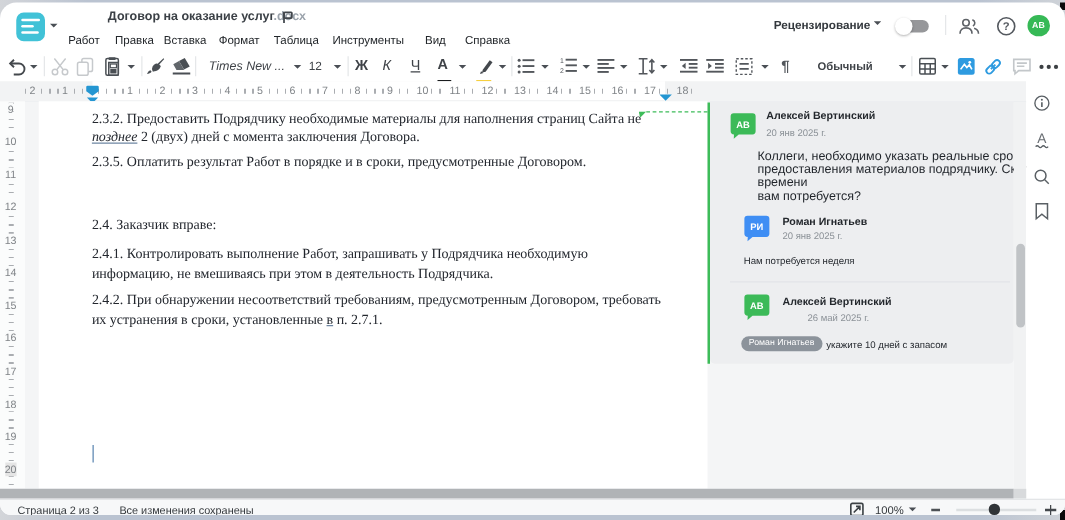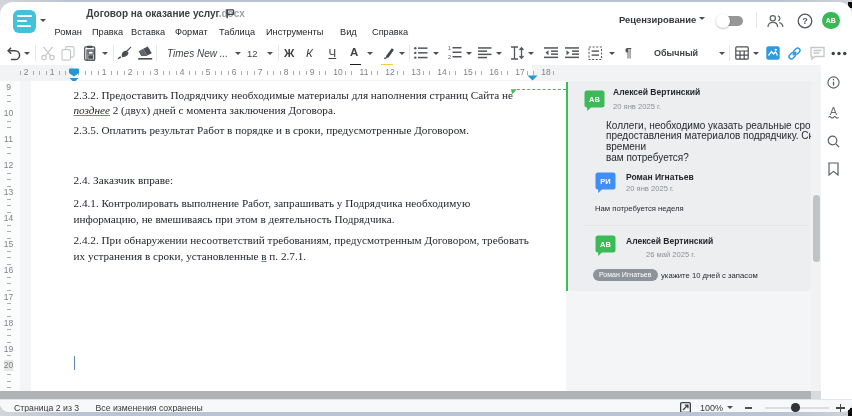--- a/index.html
+++ b/index.html
@@ -38,21 +38,21 @@
       <path d="M1 13 C1 10 3 8.3 5.8 8.3 C8.6 8.3 10.6 10 10.6 13"></path>
   <path d="M10.9 1.9 a2.6 2.6 0 0 1 0.4 4.9"></path>
       <path d="M12.3 8.6 C14.4 9.2 15.8 10.8 15.8 13"></path>
 </svg>
 <svg style="left:797px;top:11px;" width="16" height="16" viewBox="0 0 16 16" fill="none">
       <circle cx="8" cy="8" r="6.8" stroke="#54595f" stroke-width="1.3"></circle>
       <text x="8" y="11.2" font-size="9" fill="#54595f" text-anchor="middle" font-family="Liberation Sans" font-weight="bold">?</text>
     </svg>
 <div class="abs" style="left:822px;top:9.8px;width:17.5px;height:17.5px;border-radius:50%;background:#36b956;color:#fff;font-size:7px;font-weight:bold;text-align:center;line-height:17.5px;">АВ</div>
 
-<div class="mi" style="left:54.5px;">Роман</div>
+<div class="mi" style="left:54.5px;">Работ</div>
 <div class="mi" style="left:92px;">Правка</div>
 <div class="mi" style="left:131px;">Вставка</div>
 <div class="mi" style="left:175px;">Формат</div>
 <div class="mi" style="left:219px;">Таблица</div>
 <div class="mi" style="left:266px;">Инструменты</div>
 <div class="mi" style="left:340px;text-align:center;">Вид</div>
 <div class="mi" style="left:372px;">Справка</div>
 
 <svg style="left:7px;top:44.5px;" width="14" height="13" viewBox="0 0 14 13" fill="none" stroke="#44484d" stroke-width="1.5">
       <path d="M4.2 0.8 L1.1 3.8 L4.2 6.8"></path>
@@ -229,21 +229,21 @@
   <span class="num" style="left:8.5px;top:26.8px;background:#fafbfb;padding:1px 0;">10</span>
   <span class="num" style="left:8.5px;top:53.0px;background:#fafbfb;padding:1px 0;">11</span>
   <span class="num" style="left:8.5px;top:79.3px;background:#fafbfb;padding:1px 0;">12</span>
   <span class="num" style="left:8.5px;top:105.6px;background:#fafbfb;padding:1px 0;">13</span>
   <span class="num" style="left:8.5px;top:131.8px;background:#fafbfb;padding:1px 0;">14</span>
   <span class="num" style="left:8.5px;top:158.1px;background:#fafbfb;padding:1px 0;">15</span>
   <span class="num" style="left:8.5px;top:184.4px;background:#fafbfb;padding:1px 0;">16</span>
   <span class="num" style="left:8.5px;top:210.7px;background:#fafbfb;padding:1px 0;">17</span>
   <span class="num" style="left:8.5px;top:236.9px;background:#fafbfb;padding:1px 0;">18</span>
   <span class="num" style="left:8.5px;top:263.2px;background:#fafbfb;padding:1px 0;">19</span>
-  <span class="num" style="left:8.5px;top:279px;background:#e5e5e5;padding:1px 0;">20</span>
+  <span class="num" style="left:8.5px;top:289px;background:#e5e5e5;padding:1px 0;">20</span>
 </div>
 
 <div class="abs" id="doctext" style="left:73.5px;top:85.5px;width:459px;font-family:'Liberation Serif',serif;font-size:11.2px;line-height:15.3px;color:#23272e;">
 <p style="margin:0 0 5.2px;">2.3.2. Предоставить Подрядчику необходимые материалы для наполнения страниц Сайта не <span style="text-decoration:underline;text-decoration-color:#6f87a3;font-style:italic;">позднее</span> 2 (двух) дней с момента заключения Договора.</p>
 <p style="margin:0 0 9.6px;">2.3.5. Оплатить результат Работ в порядке и в сроки, предусмотренные Договором.</p>
 <p style="margin:0 0 9.6px;">&nbsp;</p>
 <p style="margin:0 0 7.9px;">2.4. Заказчик вправе:</p>
 <p style="margin:0 0 6.6px;">2.4.1. Контролировать выполнение Работ, запрашивать у Подрядчика необходимую информацию, не вмешиваясь при этом в деятельность Подрядчика.</p>
 <p style="margin:0 0 0px;">2.4.2. При обнаружении несоответствий требованиям, предусмотренным Договором, требовать их устранения в сроки, установленные <span style="text-decoration:underline;text-decoration-color:#6f87a3;">в</span> п. 2.7.1.</p>
 </div>

